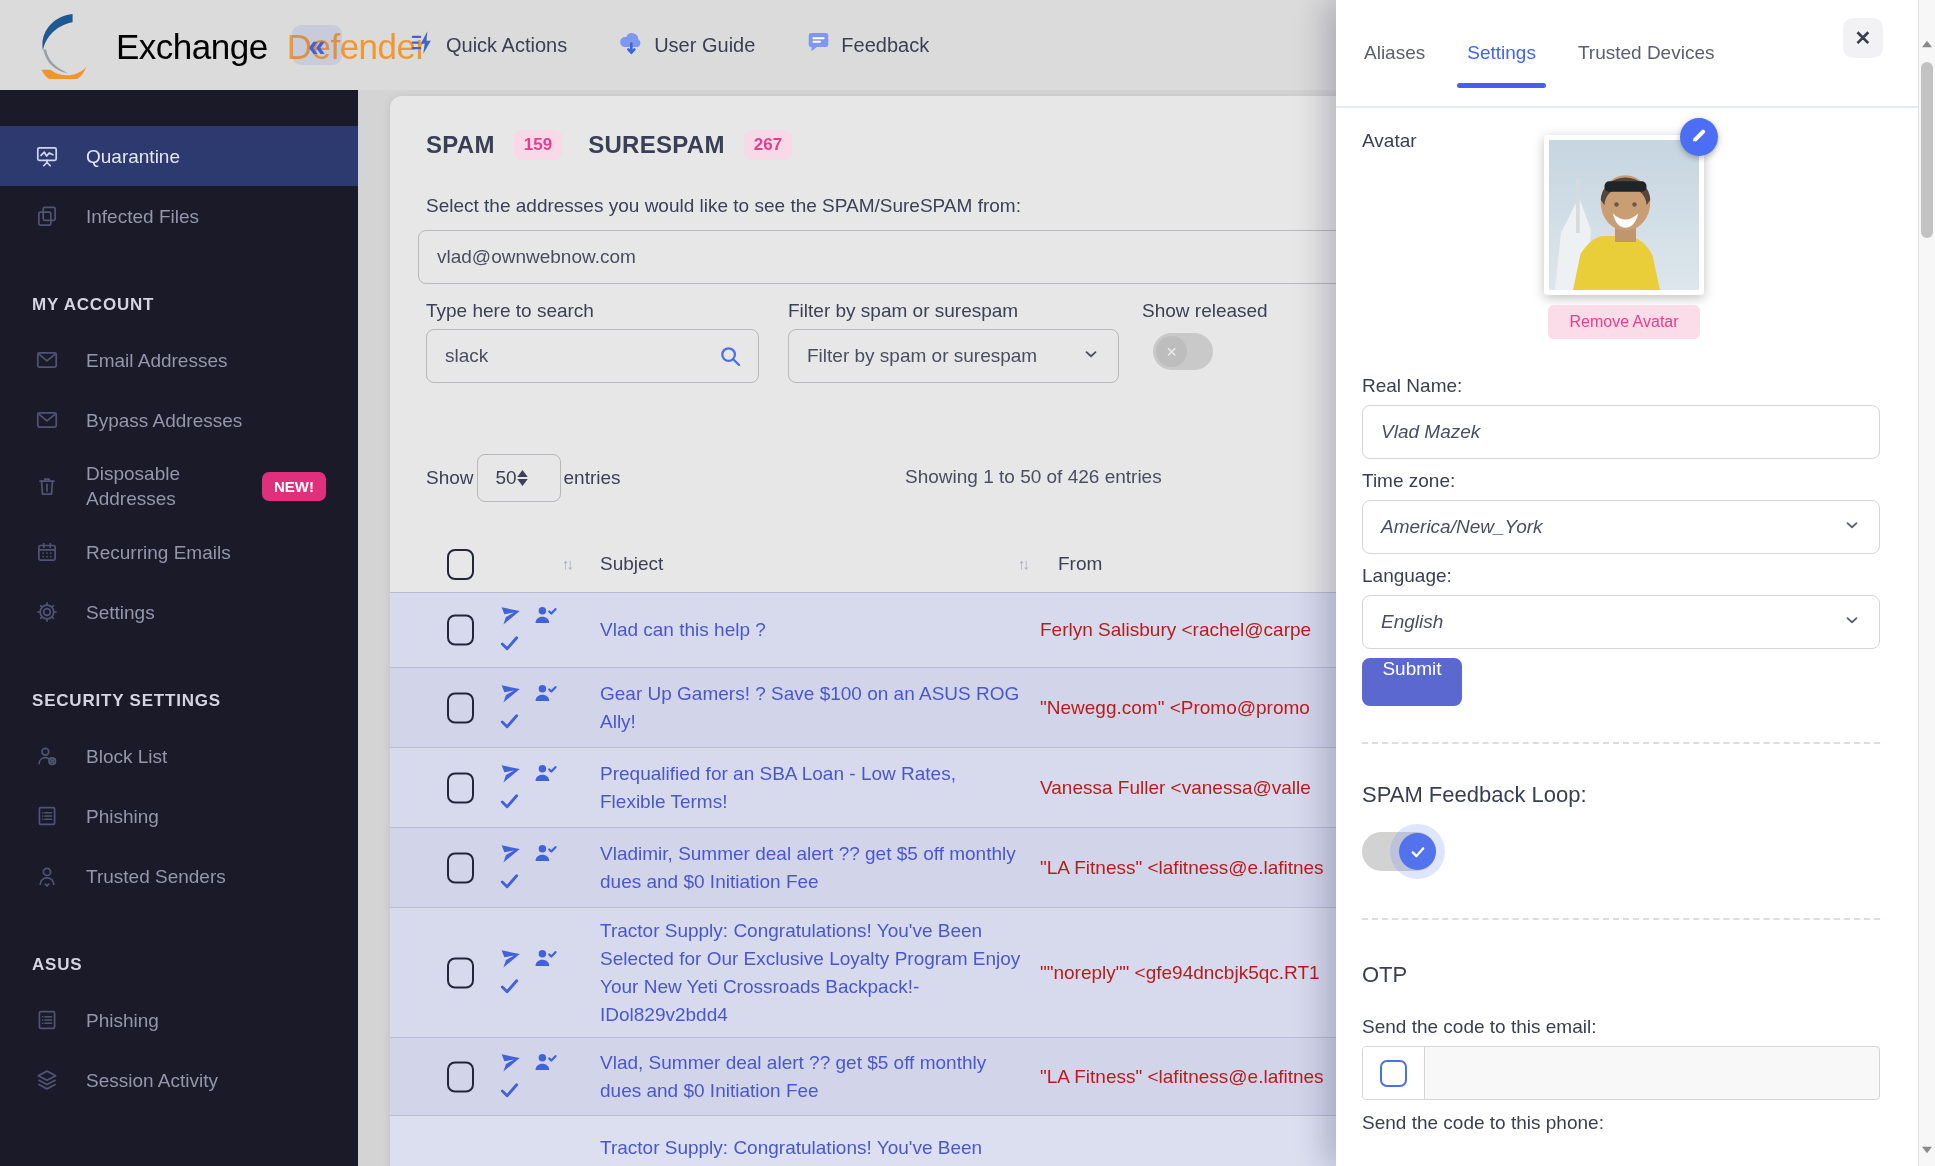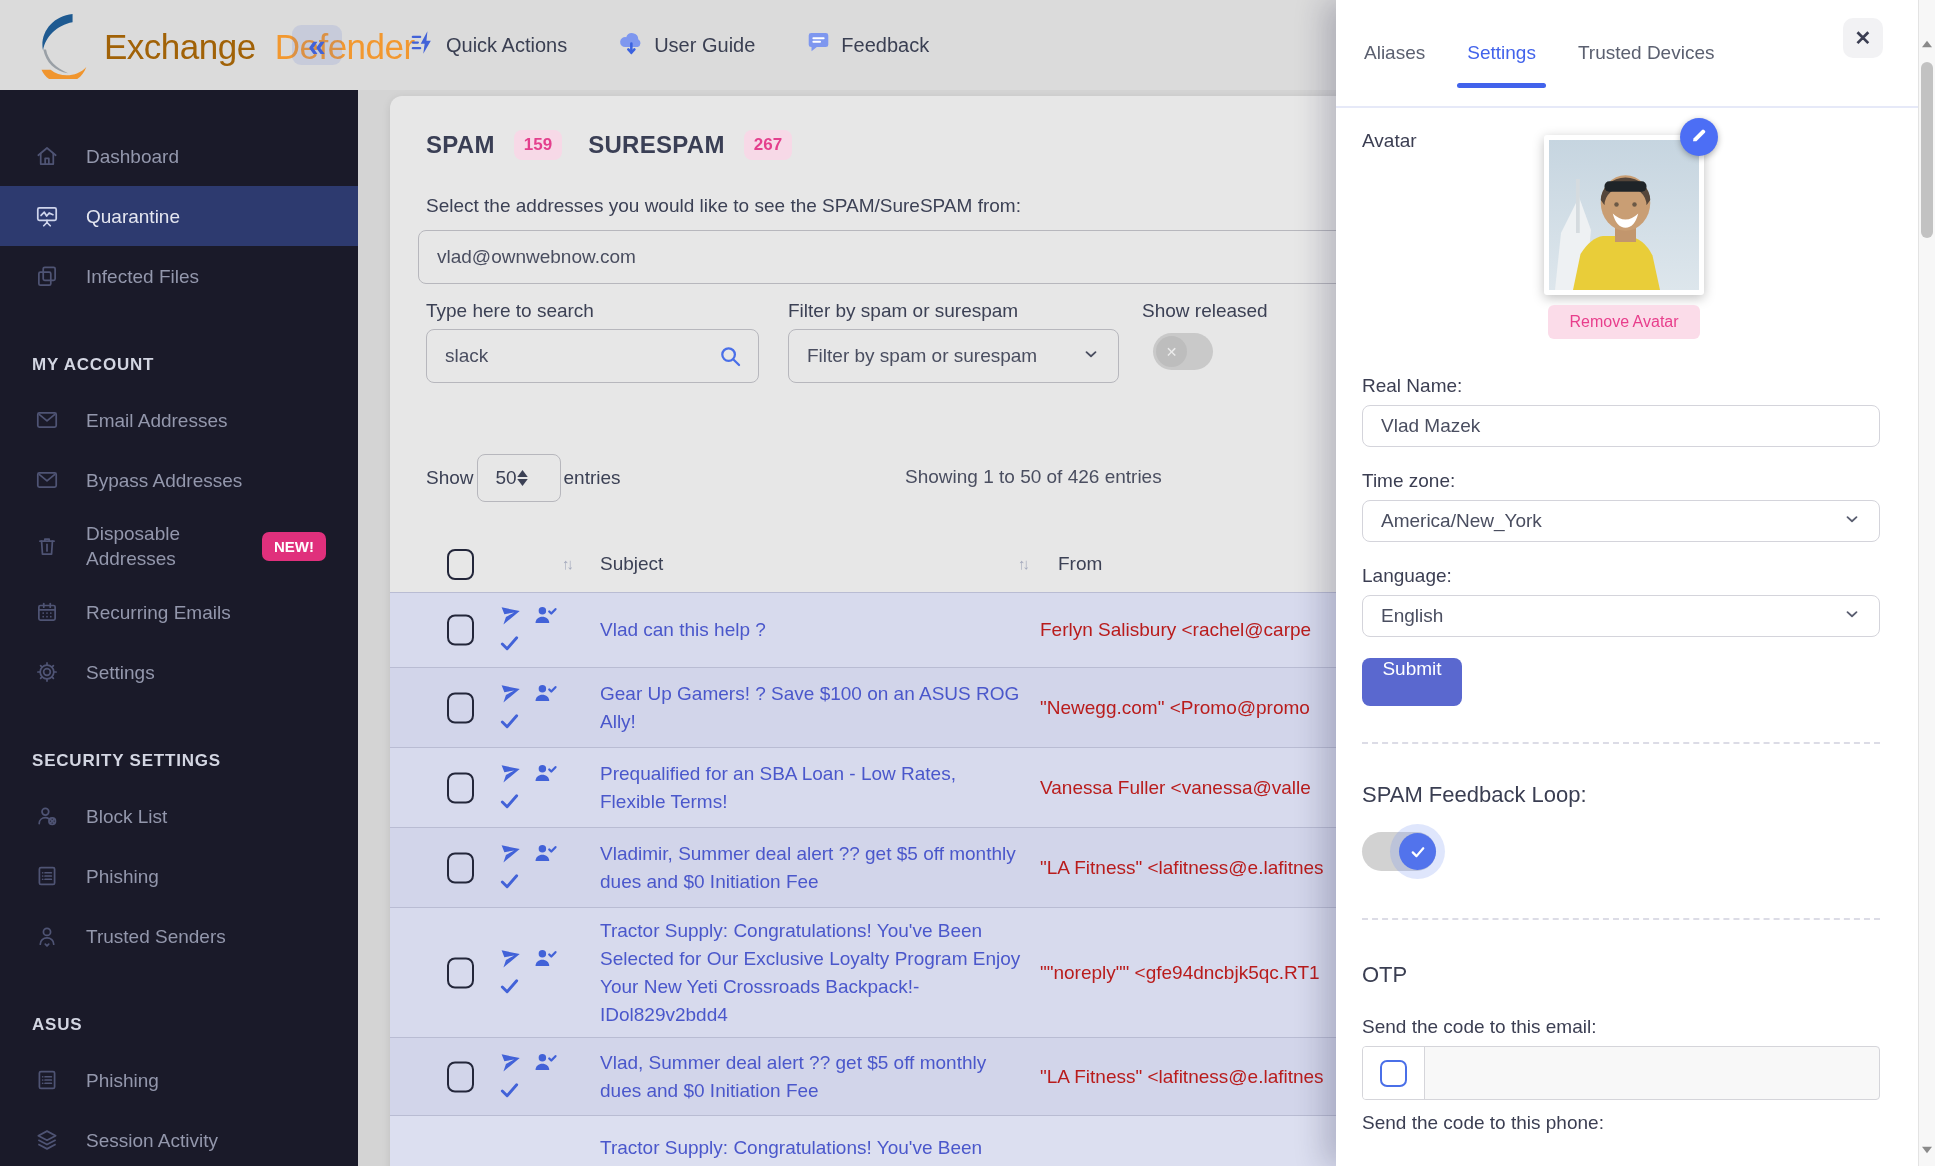--- a/index.html
+++ b/index.html
@@ -4,21 +4,21 @@
 <style>
   * { margin:0; padding:0; box-sizing:border-box; }
   html,body { width:1935px; height:1166px; overflow:hidden; }
   body { font-family:"Liberation Sans", sans-serif; }
   .screen { position:relative; width:1935px; height:1166px; background:#d4d4d4; overflow:hidden; }
 
   
   .topbar { position:absolute; left:0; top:0; width:1935px; height:90px; background:#dbdbdb; }
   .logo { position:absolute; left:36px; top:11px; display:flex; align-items:center; }
   .logo-text { font-size:35px; font-weight:500; letter-spacing:-0.5px; margin-left:4px; }
-  .logo-text .p1 { color:#a16207; }
+  .logo-text .p1 { color:#000000;margin-left:12px; }
   .logo-text .p2 { color:#f2982f;margin-left:19px; }
   .collapse-pill { position:absolute; left:292px; top:25px; width:50px; height:40px; border-radius:9px;
     background:rgba(66,98,216,.13); display:flex; align-items:center; justify-content:center;
     color:#4262d8; font-size:32px; font-weight:bold; line-height:1; cursor:pointer; }
   .topnav { position:absolute; left:410px; top:0; height:90px; display:flex; align-items:center; gap:50px; }
   .topnav-item { display:flex; align-items:center; gap:9px; font-size:20px; color:#3a3f52; cursor:pointer; }
 
   
   .sidebar { position:absolute; left:0; top:90px; width:358px; height:1076px; background:#1a1a29; overflow:hidden; }
   .side-item { display:flex; align-items:center; min-height:60px; padding-left:34px; cursor:pointer; }
@@ -96,22 +96,22 @@
   .p-label { position:absolute; left:26px; font-size:19px; color:#3b3e52; }
   .p-heading { position:absolute; left:26px; font-size:22px; color:#3a3e52; }
   .photo { position:absolute; left:208px; top:135px; width:160px; height:160px; background:#fff;
     padding:5px; box-shadow:0 3px 12px rgba(0,0,0,.25); border-radius:3px; }
   .photo svg { display:block; }
   .pencil-btn { position:absolute; left:344px; top:118px; width:38px; height:38px; border-radius:50%;
     background:#4c6ef5; display:flex; align-items:center; justify-content:center; cursor:pointer;
     box-shadow:0 2px 6px rgba(0,0,0,.3); z-index:2; }
   .remove-avatar { position:absolute; left:212px; top:305px; width:152px; height:34px; background:#fbdce9;
     color:#e83e8c; font-size:16px; border-radius:6px; display:flex; align-items:center; justify-content:center; cursor:pointer; }
-  .p-input { position:absolute; left:26px; right:45px; height:42px; background:#fff; border:1px solid #d4d4db;
-    border-radius:8px; display:flex; align-items:center; padding:0 18px; font-size:19px; color:#4a4e60; }
+  .p-input { position:absolute; left:26px; right:45px; height:54px; background:#fff; border:1px solid #d4d4db;
+    border-radius:8px; display:flex; align-items:center; padding:0 18px; font-size:19px; color:#4a4e60;font-style:italic; }
   .p-select { justify-content:space-between; cursor:pointer; }
   .submit-btn { position:absolute; left:26px; top:658px; width:100px; height:48px; background:#5a68cf;
     border-radius:8px; color:#fff; font-size:19px; display:flex; justify-content:center; cursor:pointer; }
   .dash-div { position:absolute; left:26px; right:45px; border-top:2px dashed #dcdce6; }
   .tgl-on { position:absolute; left:26px; top:832px; width:74px; height:39px; border-radius:20px;
     background:#d2d2d2; cursor:pointer; }
   .tgl-on .knob { position:absolute; right:0px; top:1px; width:37px; height:37px; border-radius:50%;
     background:#5273ec; display:flex; align-items:center; justify-content:center;
     box-shadow:0 0 0 9px rgba(110,140,240,.22); }
   .otp-group { position:absolute; left:26px; right:45px; top:1046px; height:54px; border:1px solid #d5d5da;
@@ -185,30 +185,20 @@
           </svg>
         </span>
         <span>Feedback</span>
       </div>
     </nav>
   </header>
 
   <aside class="sidebar">
     <div class="first-group"></div>
 
-    <div class="side-item">
-      <span class="sicon">
-        <svg width="26" height="26" viewBox="0 0 24 24" fill="none" stroke="currentColor" stroke-width="1.6" stroke-linecap="round" stroke-linejoin="round">
-          <path d="M4 11.3 L12 4.6 L20 11.3"></path>
-            <path d="M6.2 9.8 V19.4 H17.8 V9.8"></path>
-            <path d="M10.3 19.4 V14.2 H13.7 V19.4"></path>
-        </svg>
-      </span>
-      <span class="slabel">Dashboard</span>
-    </div>
 
     <div class="side-item active">
       <span class="sicon">
         <svg width="26" height="26" viewBox="0 0 24 24" fill="none" stroke="currentColor" stroke-width="1.6" stroke-linecap="round" stroke-linejoin="round">
           <rect x="3.5" y="4.5" width="17" height="11.5" rx="1.4"></rect>
           <path d="M6.5 11.5 L9.5 8.5 L11.7 12 L14 9.2 L17.5 10.8"></path>
           <path d="M12 16 V18"></path>
             <path d="M9 21 L12 18 L15 21"></path>
         </svg>
       </span>

